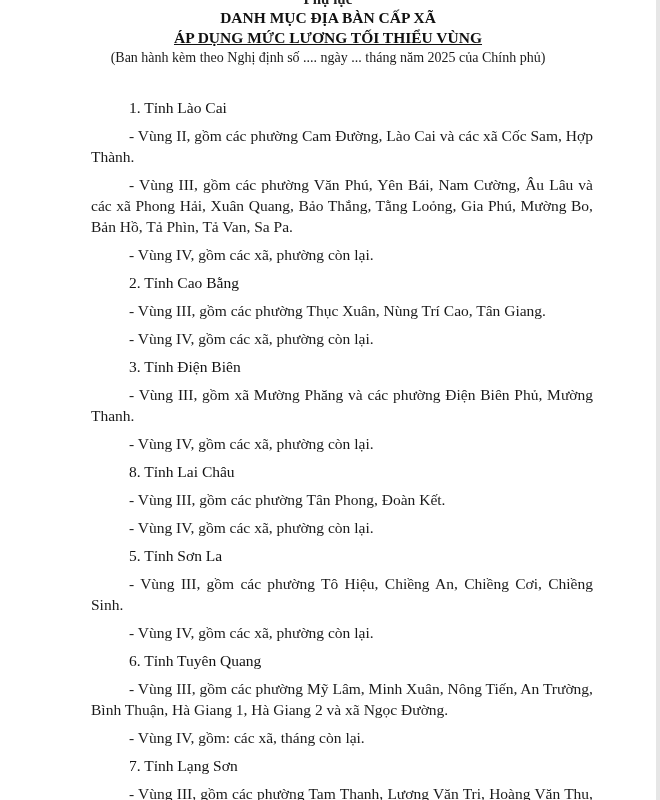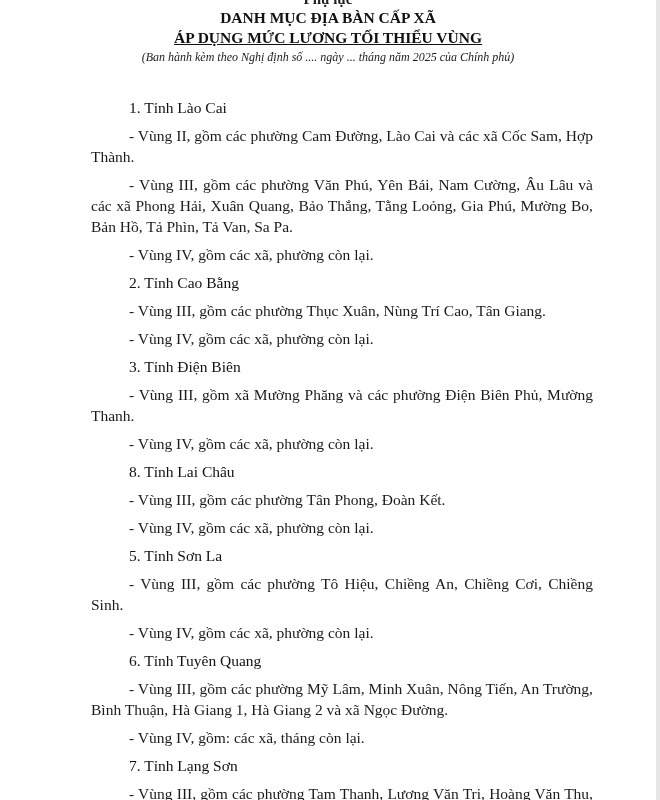--- a/index.html
+++ b/index.html
@@ -52,22 +52,21 @@
       color: #111;
     }
     .title.t1 { top: 9px; }
     .title.t2 { top: 29px; text-decoration: underline; }
     .subtitle {
       position: absolute;
       top: 50px;
       left: 0;
       width: 656px;
       text-align: center;
-      font-style: italic;
-      font-size: 12px;
+      font-size: 14px;
       color: #1a1a1a;
     }
     .body {
       position: absolute;
       left: 91px;
       top: 97px;
       width: 502px;
       font-size: 15.5px;
       line-height: 21px;
     }

